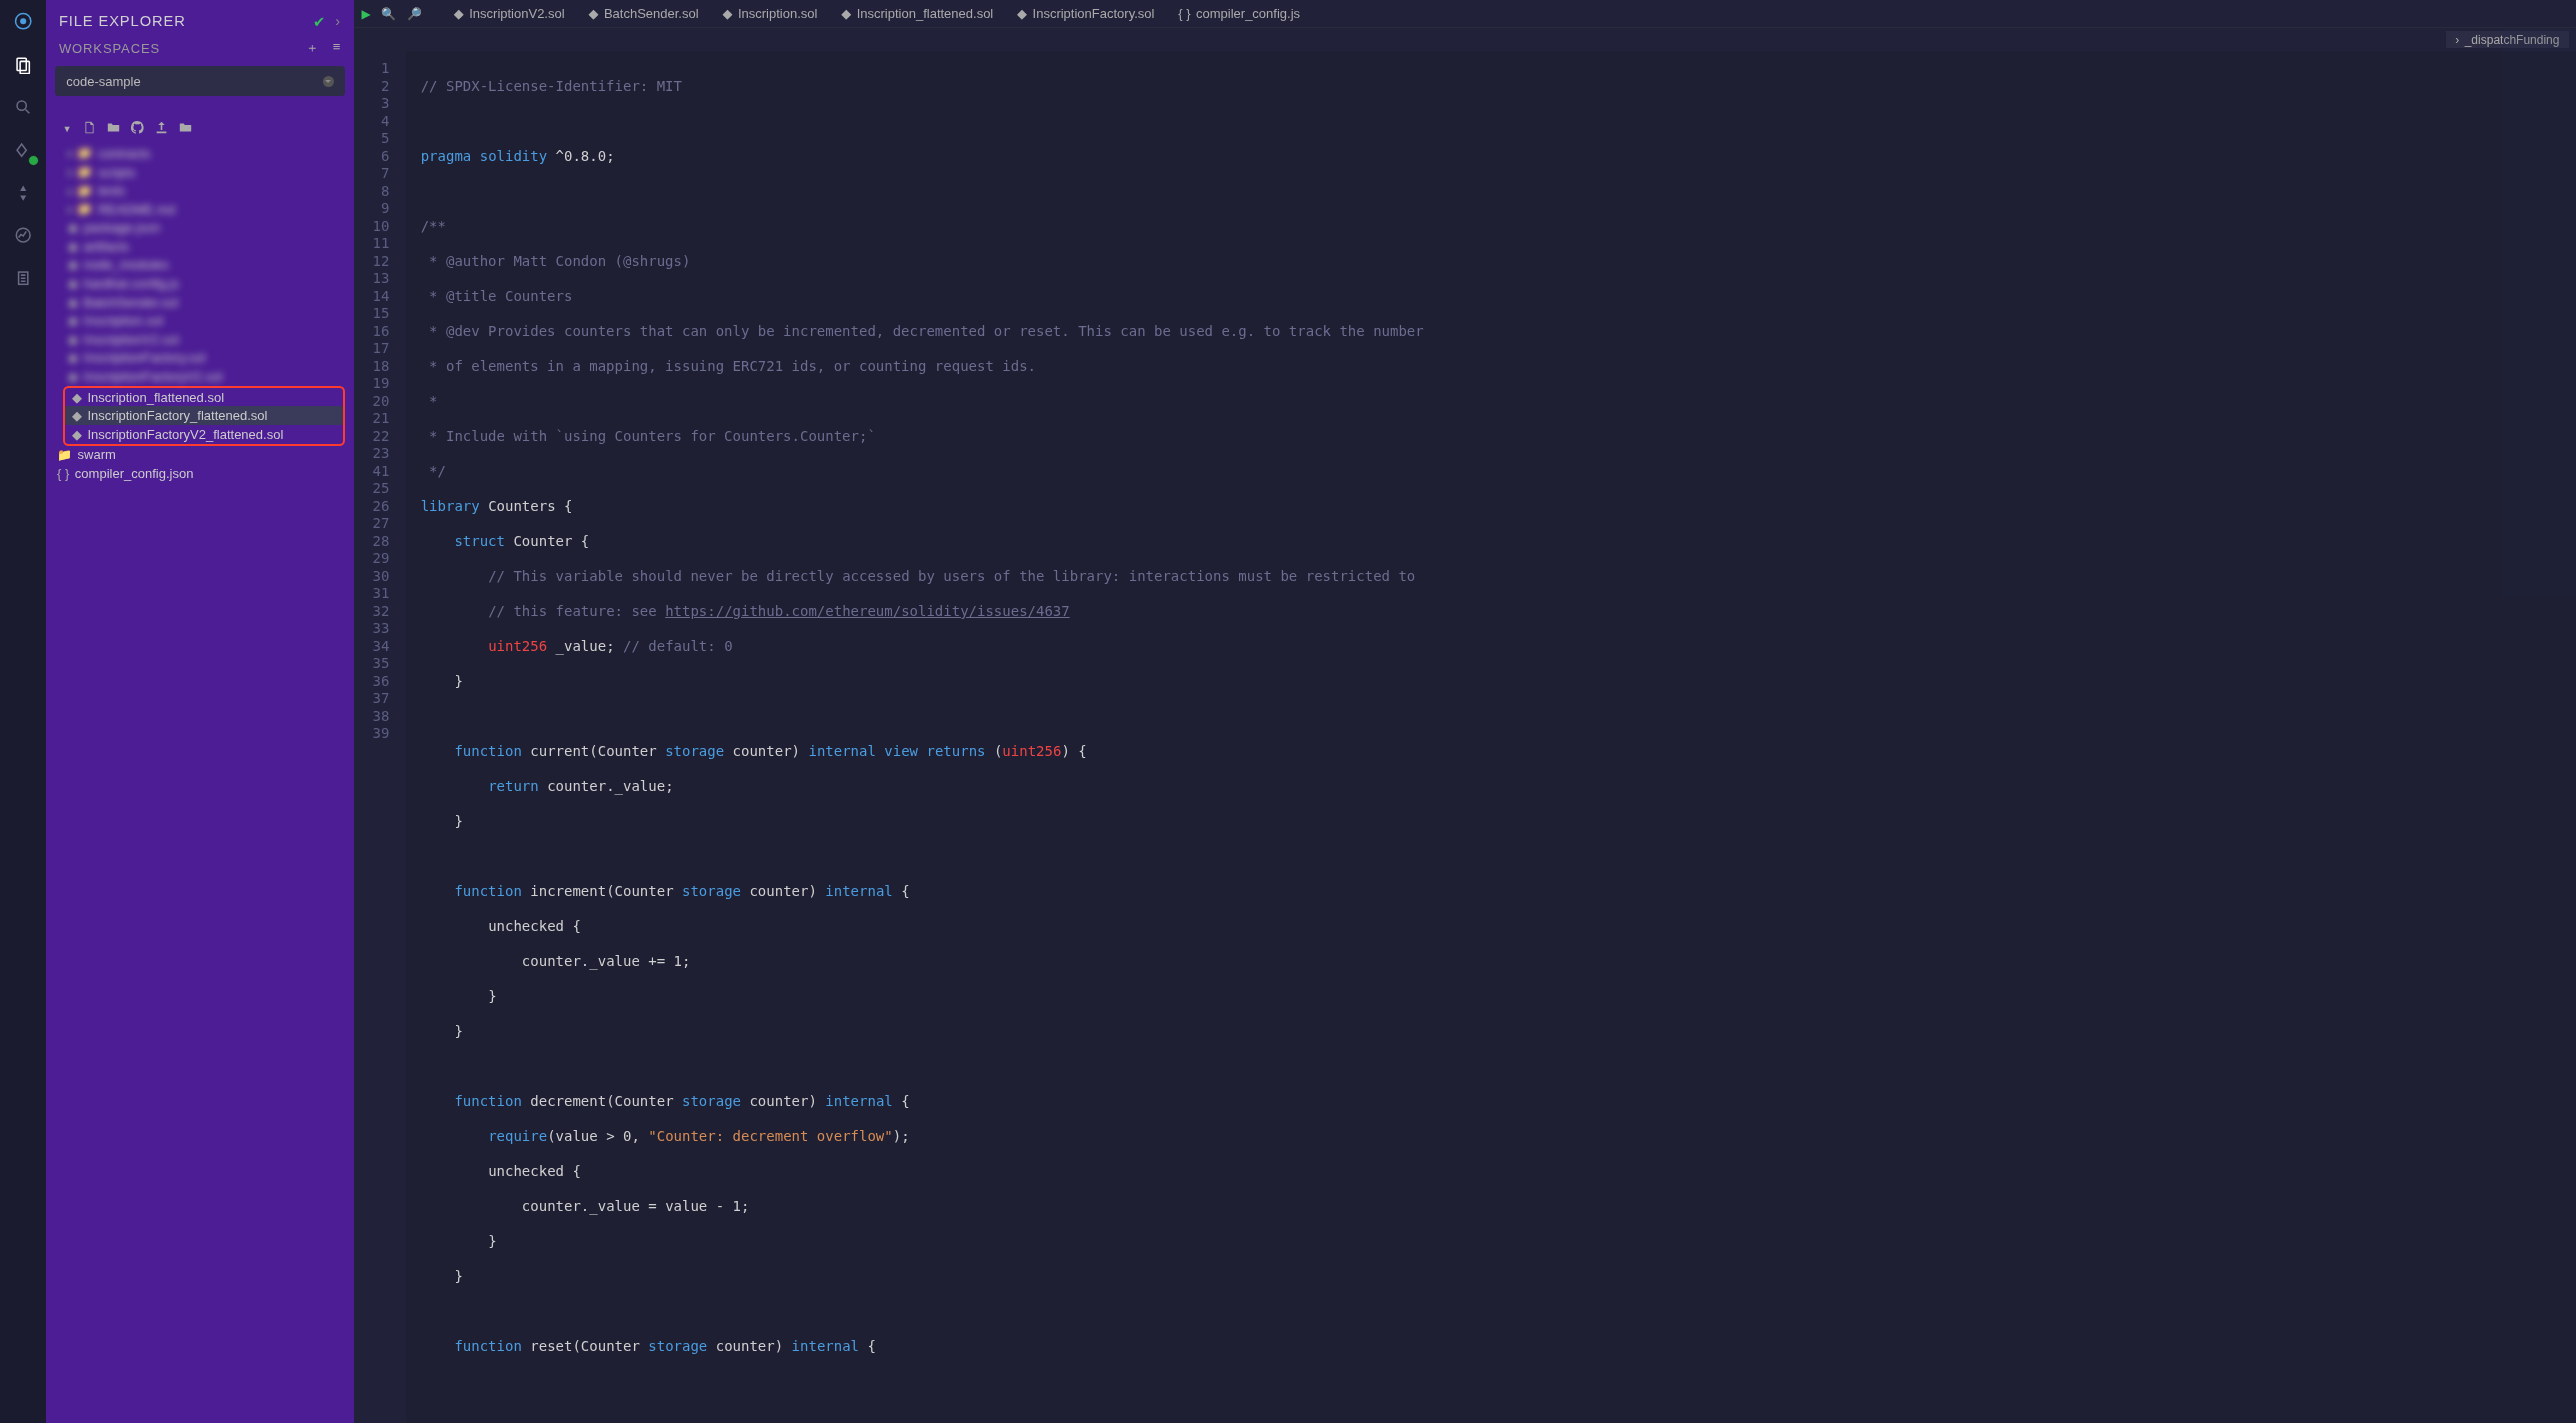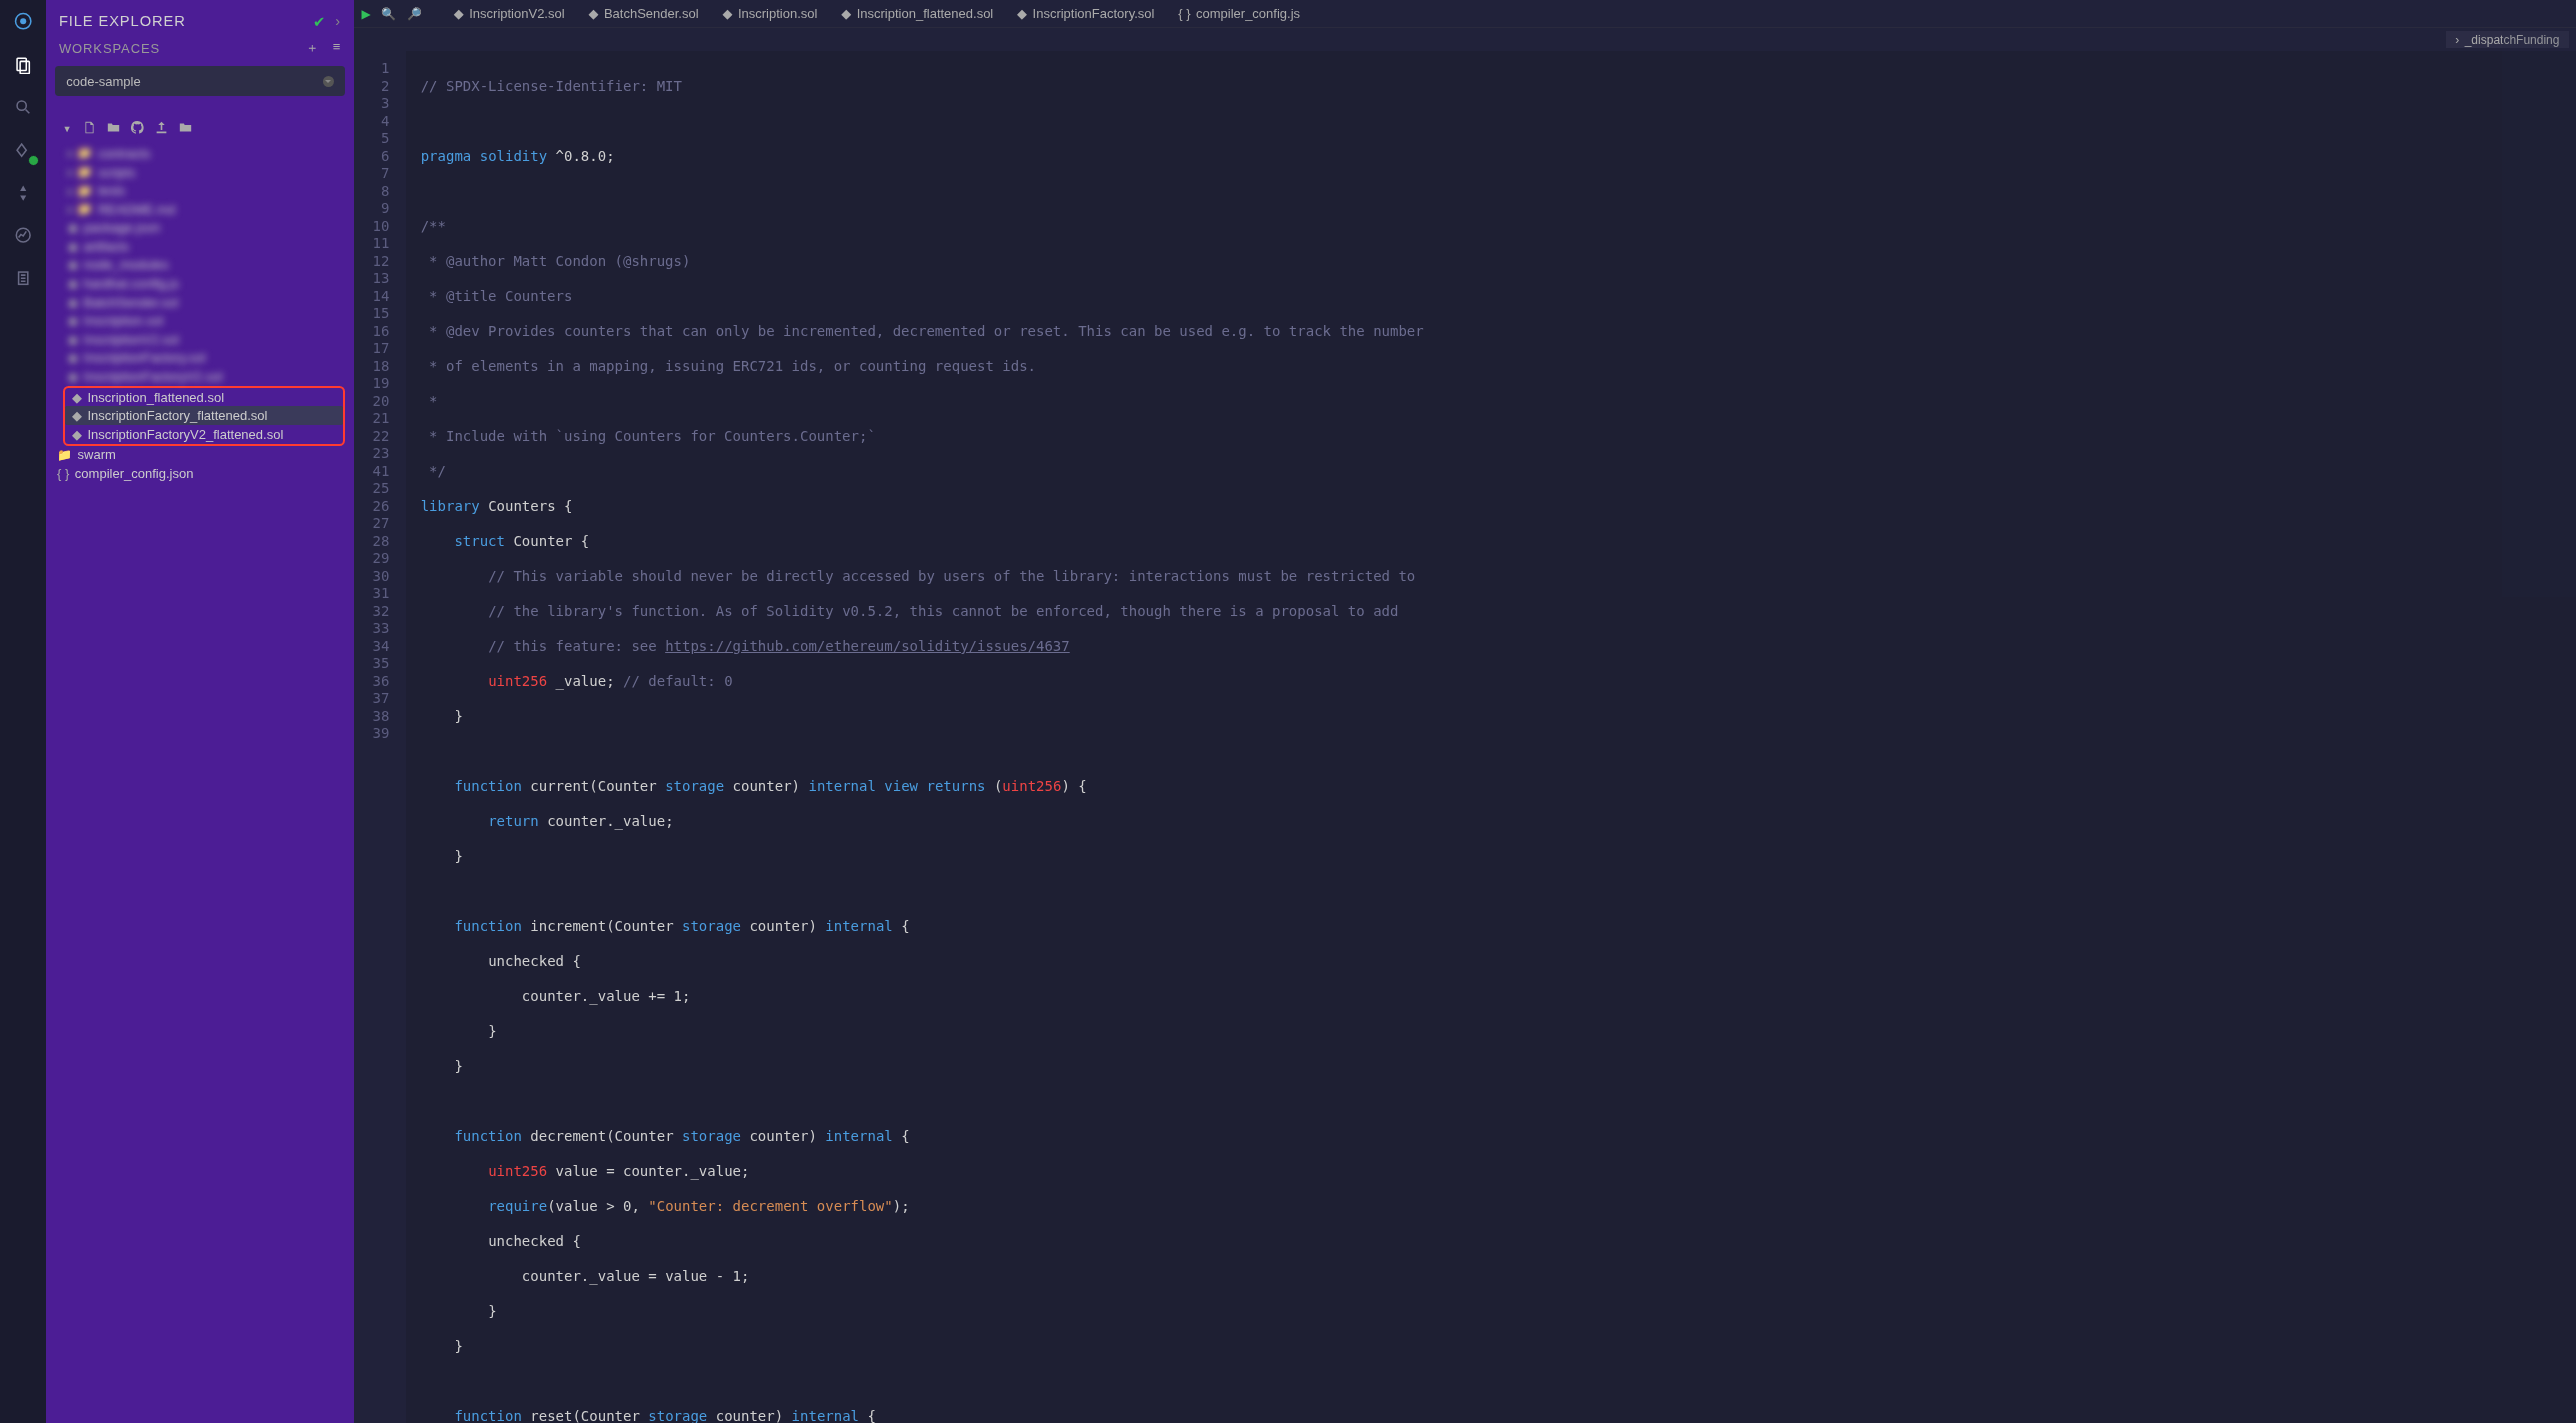--- a/index.html
+++ b/index.html
@@ -474,37 +474,35 @@
 <div class="line"><span class="c-comment"> * @author Matt Condon (@shrugs)</span></div>
 <div class="line"><span class="c-comment"> * @title Counters</span></div>
 <div class="line"><span class="c-comment"> * @dev Provides counters that can only be incremented, decremented or reset. This can be used e.g. to track the number</span></div>
 <div class="line"><span class="c-comment"> * of elements in a mapping, issuing ERC721 ids, or counting request ids.</span></div>
 <div class="line"><span class="c-comment"> *</span></div>
 <div class="line"><span class="c-comment"> * Include with `using Counters for Counters.Counter;`</span></div>
 <div class="line"><span class="c-comment"> */</span></div>
 <div class="line"><span class="c-kw">library</span><span> Counters {</span></div>
 <div class="line">    <span class="c-kw">struct</span><span> Counter {</span></div>
 <div class="line">        <span class="c-comment">// This variable should never be directly accessed by users of the library: interactions must be restricted to</span></div>
-<div class="line">        <span class="c-comment">// the library's function. As of Solidity v0.5.2, this cannot be enforced, though there is a proposal to add</span></div>
 <div class="line">        <span class="c-comment">// this feature: see </span><span class="c-link">https://github.com/ethereum/solidity/issues/4637</span></div>
 <div class="line">        <span class="c-type">uint256</span><span> _value; </span><span class="c-comment">// default: 0</span></div>
 <div class="line">    <span>}</span></div>
 <div class="line"></div>
 <div class="line">    <span class="c-kw">function</span><span> current(Counter </span><span class="c-kw">storage</span><span> counter) </span><span class="c-kw">internal</span><span> </span><span class="c-kw">view</span><span> </span><span class="c-kw">returns</span><span> (</span><span class="c-type">uint256</span><span>) {</span></div>
 <div class="line">        <span class="c-kw">return</span><span> counter._value;</span></div>
 <div class="line">    <span>}</span></div>
 <div class="line"></div>
 <div class="line">    <span class="c-kw">function</span><span> increment(Counter </span><span class="c-kw">storage</span><span> counter) </span><span class="c-kw">internal</span><span> {</span></div>
 <div class="line">        <span>unchecked {</span></div>
 <div class="line">            <span>counter._value += 1;</span></div>
 <div class="line">        <span>}</span></div>
 <div class="line">    <span>}</span></div>
 <div class="line"></div>
 <div class="line">    <span class="c-kw">function</span><span> decrement(Counter </span><span class="c-kw">storage</span><span> counter) </span><span class="c-kw">internal</span><span> {</span></div>
-<div class="line">        <span class="c-type">uint256</span><span> value = counter._value;</span></div>
 <div class="line">        <span class="c-kw">require</span><span>(value &gt; 0, </span><span class="c-str">"Counter: decrement overflow"</span><span>);</span></div>
 <div class="line">        <span>unchecked {</span></div>
 <div class="line">            <span>counter._value = value - 1;</span></div>
 <div class="line">        <span>}</span></div>
 <div class="line">    <span>}</span></div>
 <div class="line"></div>
 <div class="line">    <span class="c-kw">function</span><span> reset(Counter </span><span class="c-kw">storage</span><span> counter) </span><span class="c-kw">internal</span><span> {</span></div>
     </div>
   </div>
   <div class="minimap-placeholder"></div>

